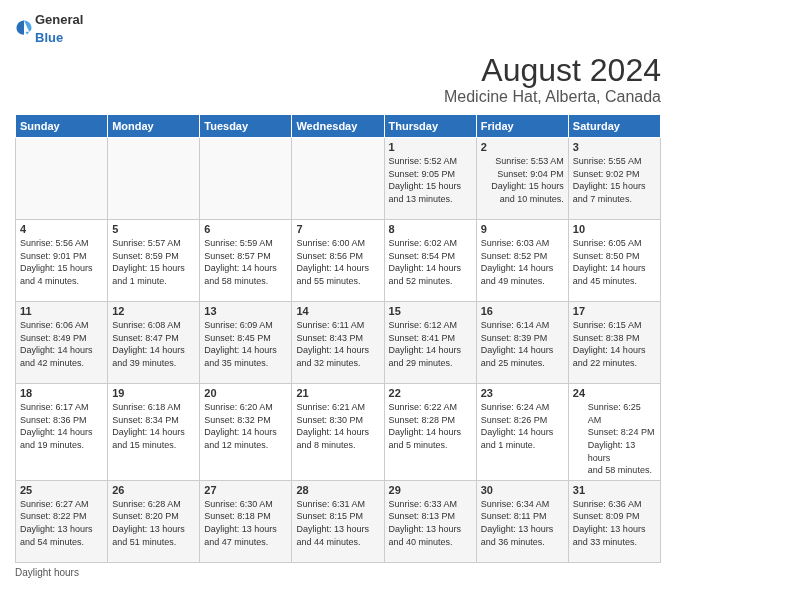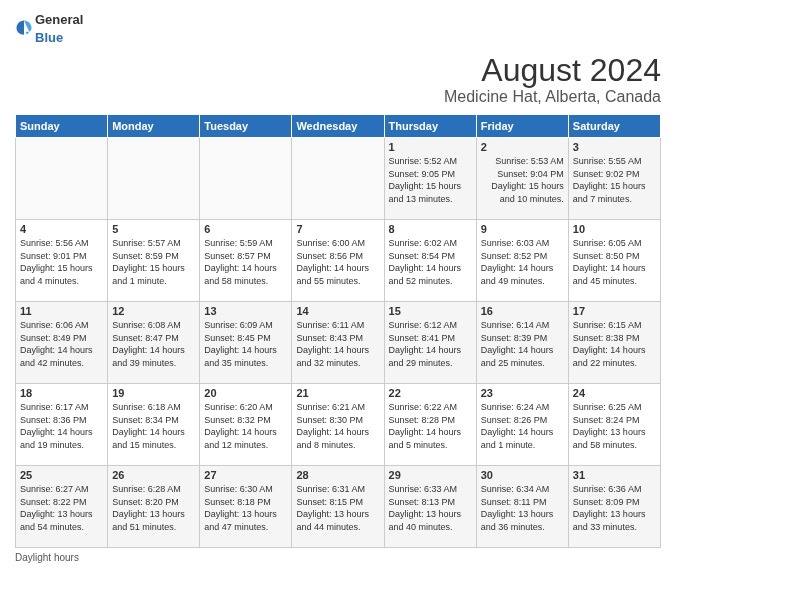--- a/index.html
+++ b/index.html
@@ -298,21 +298,21 @@
           </td>
           <td>
             <span class="day-num">23</span>
             <div class="day-info" style="white-space: pre-line;">Sunrise: 6:24 AM
 Sunset: 8:26 PM
 Daylight: 14 hours
 and 1 minute.</div>
           </td>
           <td>
             <span class="day-num">24</span>
-            <div class="day-info" style="white-space: pre-line;">Sunrise: 6:25 AM
+            <div class="day-info" style="white-space: pre-line; margin-left: 15px;">Sunrise: 6:25 AM
 Sunset: 8:24 PM
 Daylight: 13 hours
 and 58 minutes.</div>
           </td>
         </tr>
         <tr>
           <td>
             <span class="day-num">25</span>
             <div class="day-info" style="white-space: pre-line;">Sunrise: 6:27 AM
 Sunset: 8:22 PM

